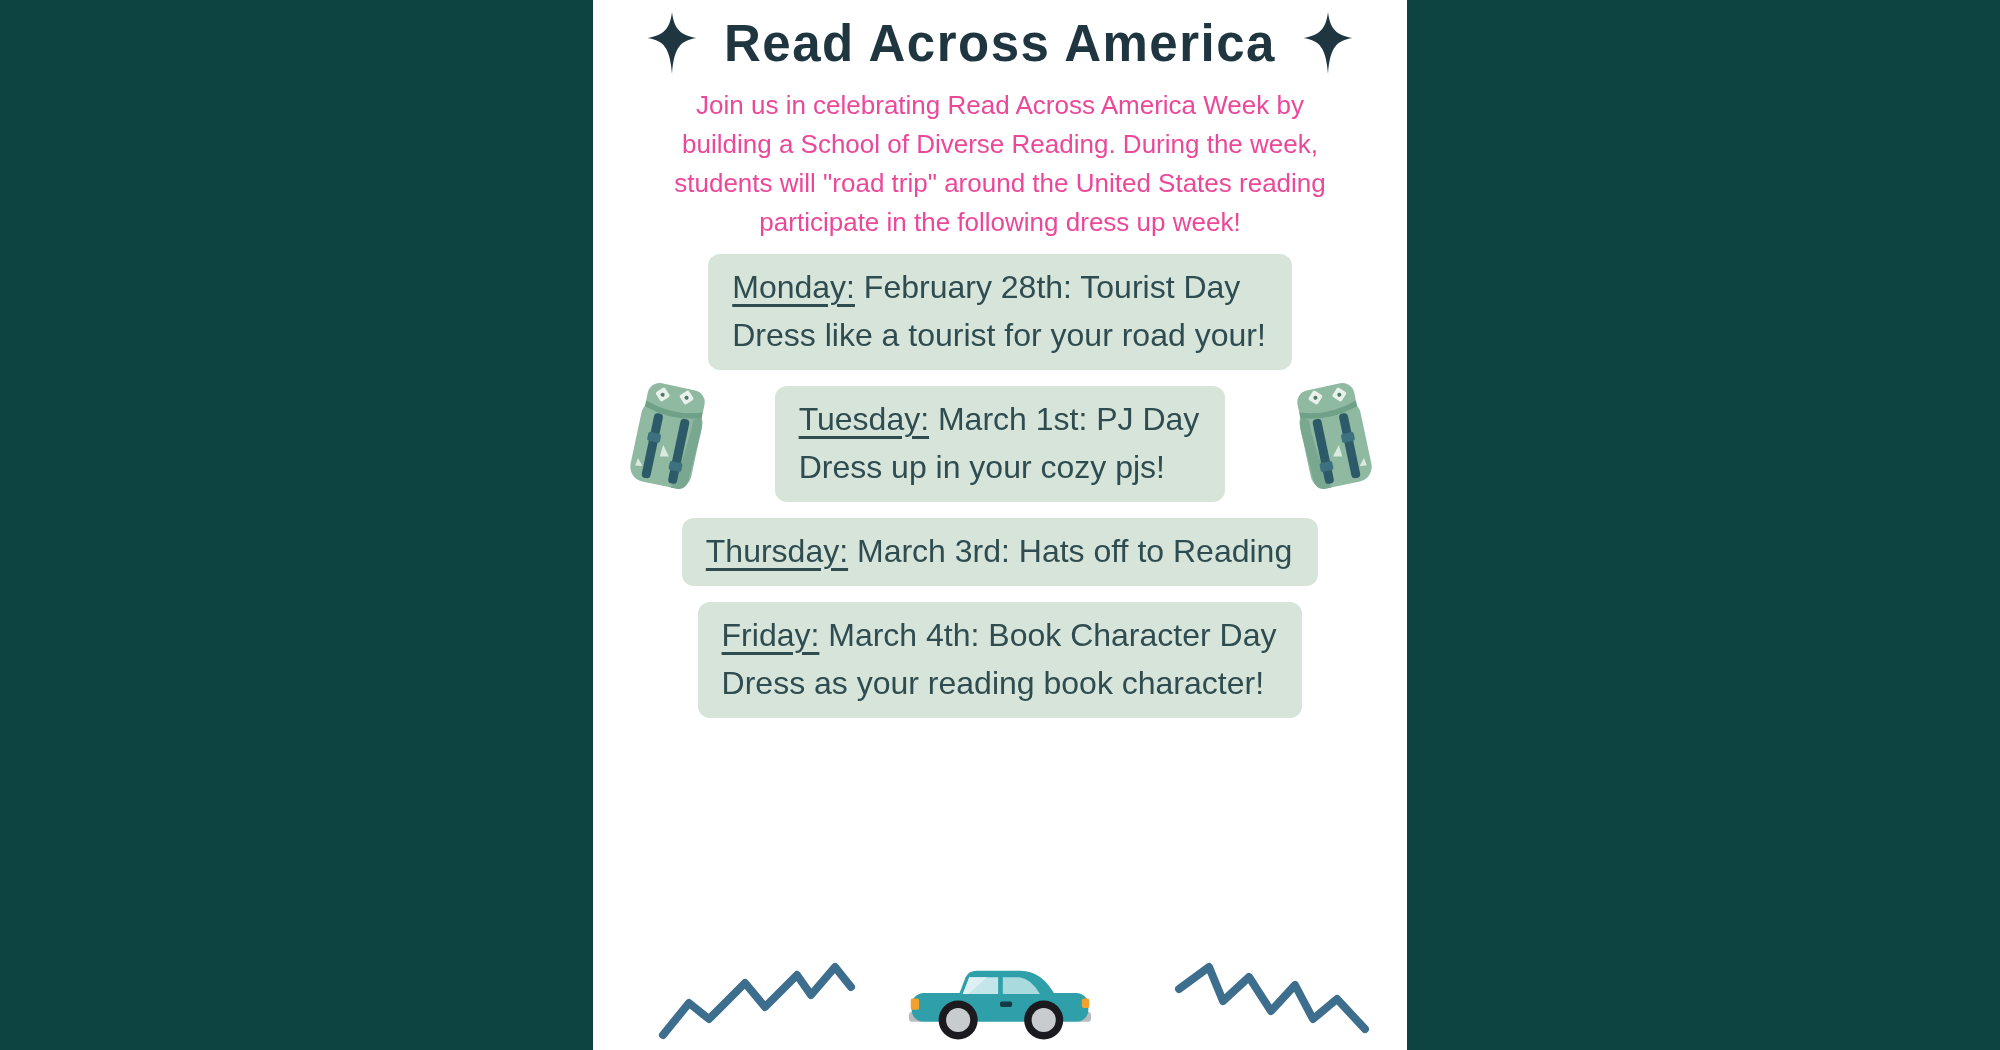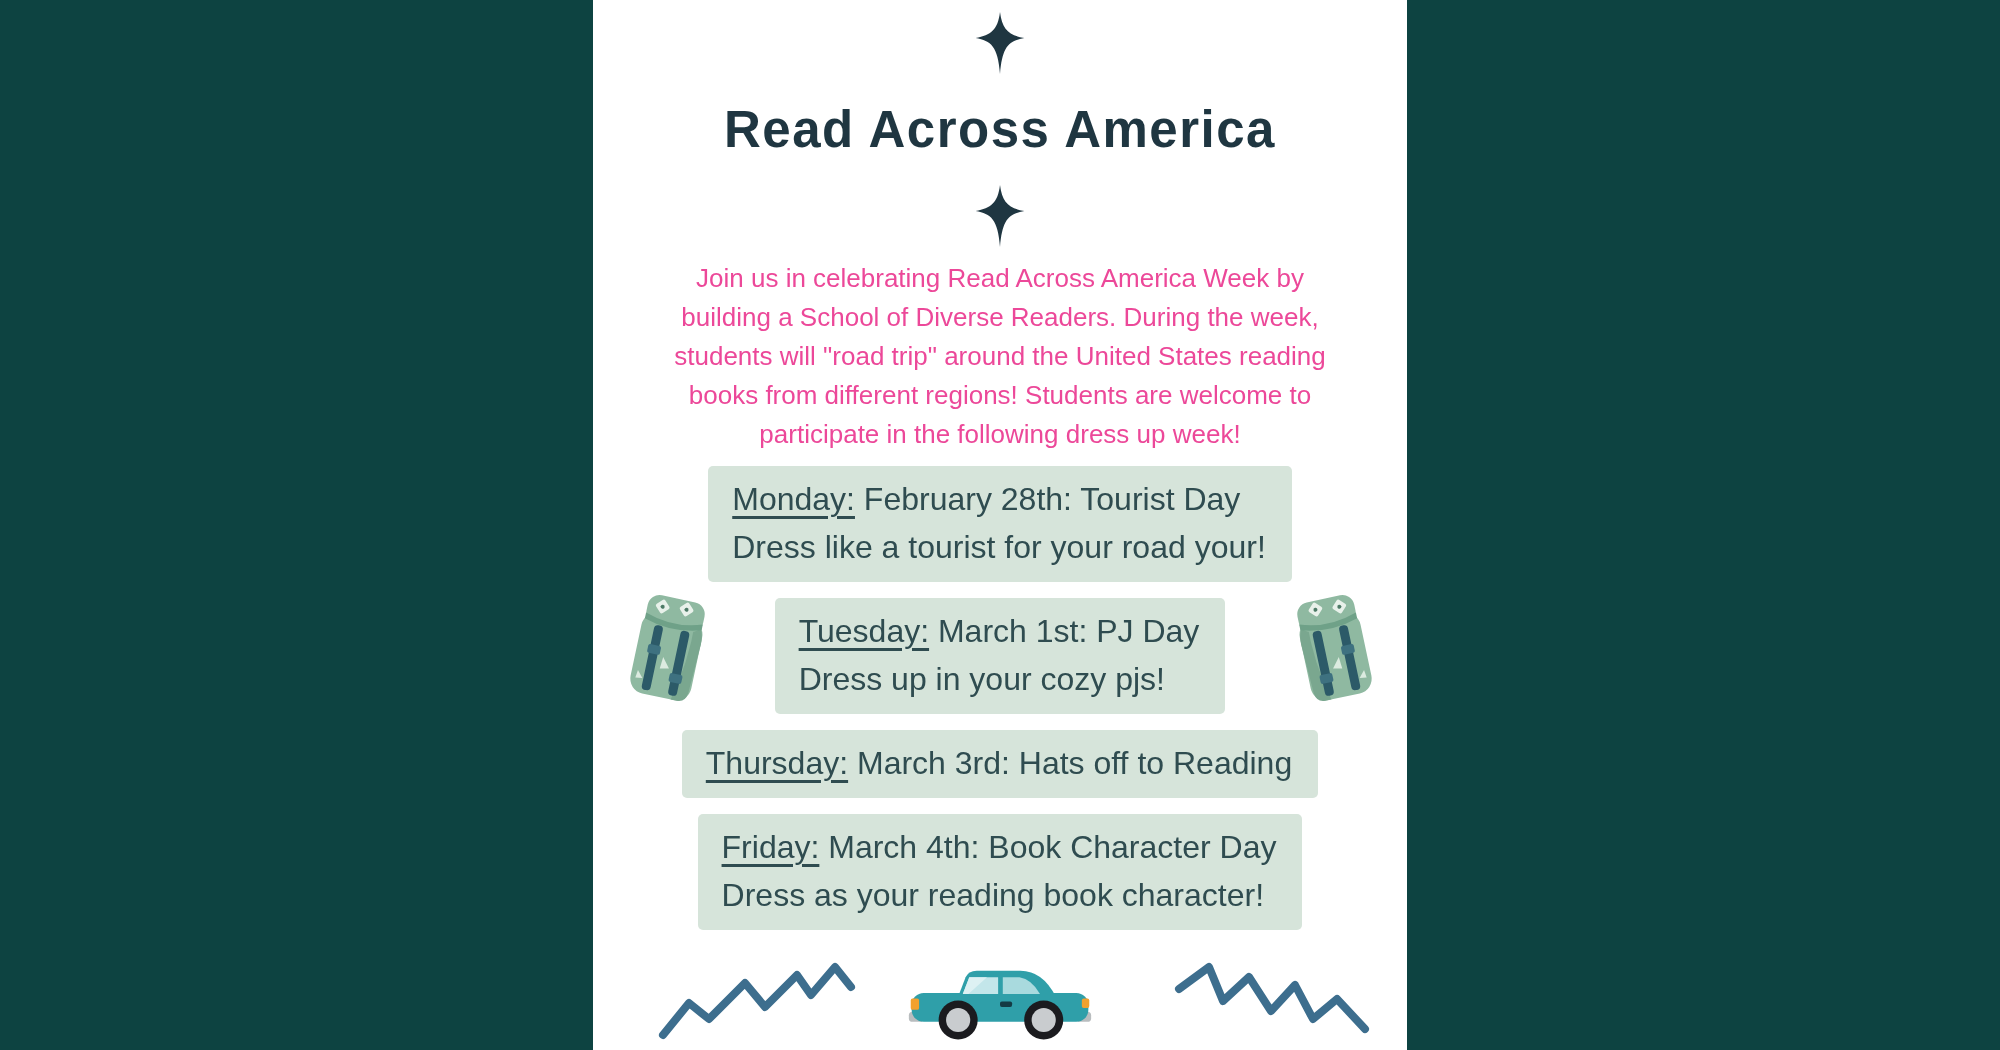--- a/index.html
+++ b/index.html
@@ -8,21 +8,21 @@
     background:#0d4341;
     font-family:"Liberation Sans","DejaVu Sans",sans-serif;
   }
   .panel{
     position:absolute;left:593px;top:0;width:814px;height:1050px;
     background:#ffffff;
     display:flex;flex-direction:column;align-items:center;
   }
   
   .title-row{
-    margin-top:12px;display:flex;align-items:center;gap:26px;flex-direction:column;
+    margin-top:12px;display:flex;align-items:center;gap:26px;
   }
   .page-title{
     font-size:51px;font-weight:700;letter-spacing:1.5px;
     color:#1f3641;white-space:nowrap;
   }
   .sparkle{width:52px;height:62px;flex:0 0 auto;}
   .event-dates{
     margin-top:2px;font-size:40px;font-weight:700;letter-spacing:.5px;
     color:#24404a;
   }
@@ -31,21 +31,21 @@
     margin-top:12px;text-align:center;color:#ec4899;
     font-size:26px;line-height:39px;font-weight:500;
   }
   
   .schedule{
     margin-top:12px;display:flex;flex-direction:column;align-items:center;gap:16px;
     width:100%;
   }
   .day-row{position:relative;display:flex;justify-content:center;width:100%;}
   .day-box{
-    background:#d6e4da;border-radius:5px;padding:9px 26px 11px 24px;
+    background:#d6e4da;border-radius:12px;padding:9px 26px 11px 24px;
     color:#2f4c50;font-size:32px;line-height:48px;text-align:left;
   }
   .day-label{
     text-decoration:underline;text-decoration-thickness:3px;text-underline-offset:6px;
   }
   .backpack{position:absolute;top:-10px;width:100px;height:122px;}
   .backpack.left{left:26px;}
   .backpack.right{right:24px;transform:scaleX(-1);}
   
   .bottom-deco{
@@ -66,23 +66,22 @@
       <path d="M22 0 C24 16 30 21 44 23.5 C30 26 24 31 22 56 C20 31 14 26 0 23.5 C14 21 20 16 22 0 Z" fill="#1f3641"></path>
     </svg>
     <div class="page-title">Read Across America</div>
     <svg class="sparkle" viewBox="0 0 44 56">
       <path d="M22 0 C24 16 30 21 44 23.5 C30 26 24 31 22 56 C20 31 14 26 0 23.5 C14 21 20 16 22 0 Z" fill="#1f3641"></path>
     </svg>
   </div>
 
   <div class="intro">
     <div>Join us in celebrating Read Across America Week by</div>
-    <div>building a School of Diverse Readers. During the week,</div>
+    <div>building a School of Diverse Reading. During the week,</div>
     <div>students will "road trip" around the United States reading</div>
-    <div>books from different regions! Students are welcome to</div>
     <div>participate in the following dress up week!</div>
   </div>
 
   <div class="schedule">
 
     <div class="day-row">
       <div class="day-box">
         <div><span class="day-label">Monday:</span><span> February 28th: Tourist Day</span></div>
         <div>Dress like a tourist for your road your!</div>
       </div>

